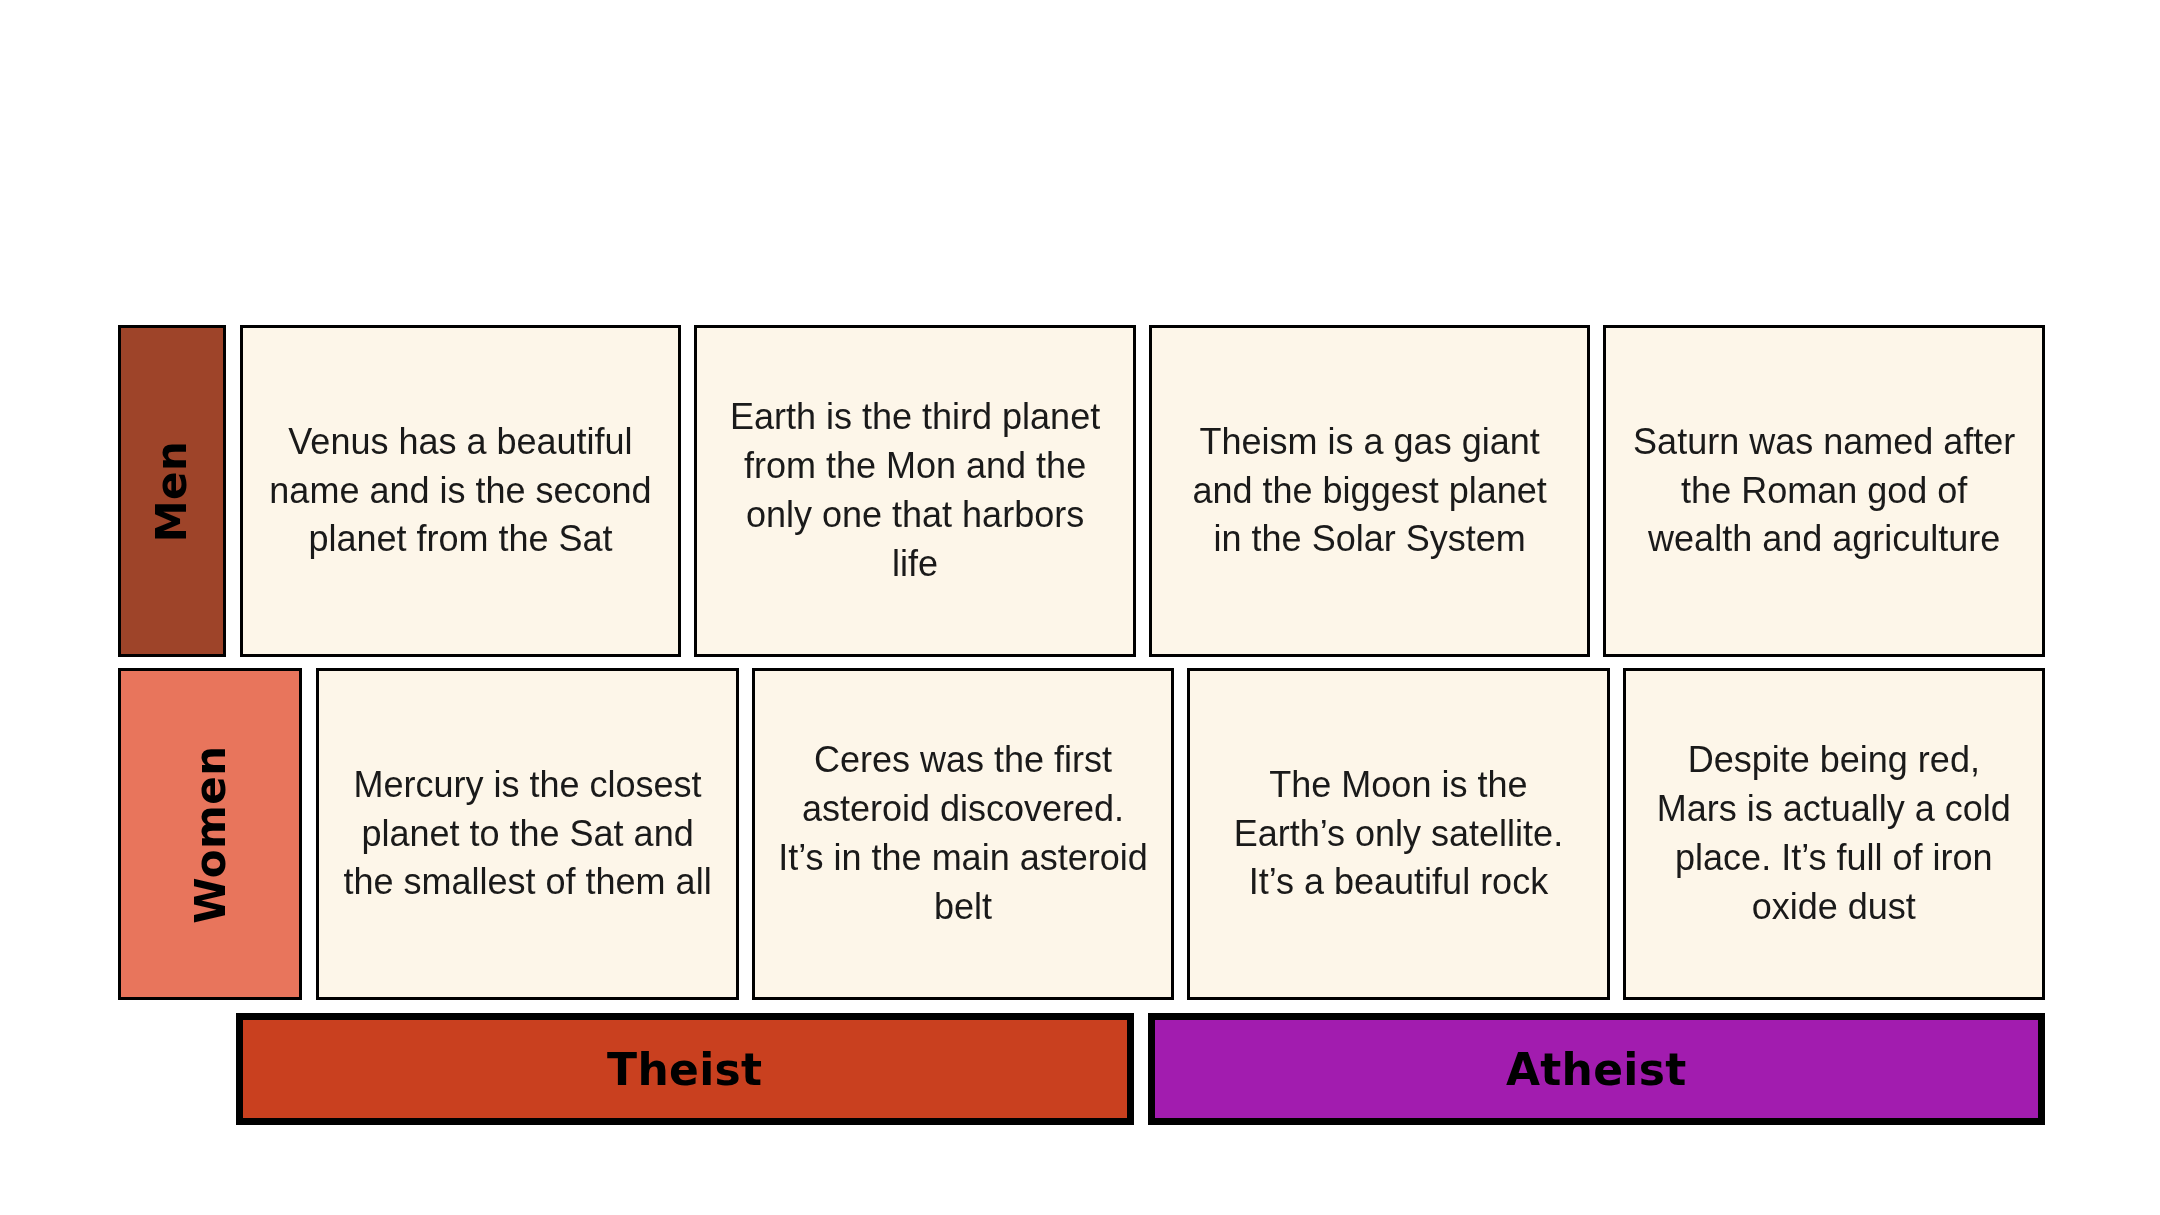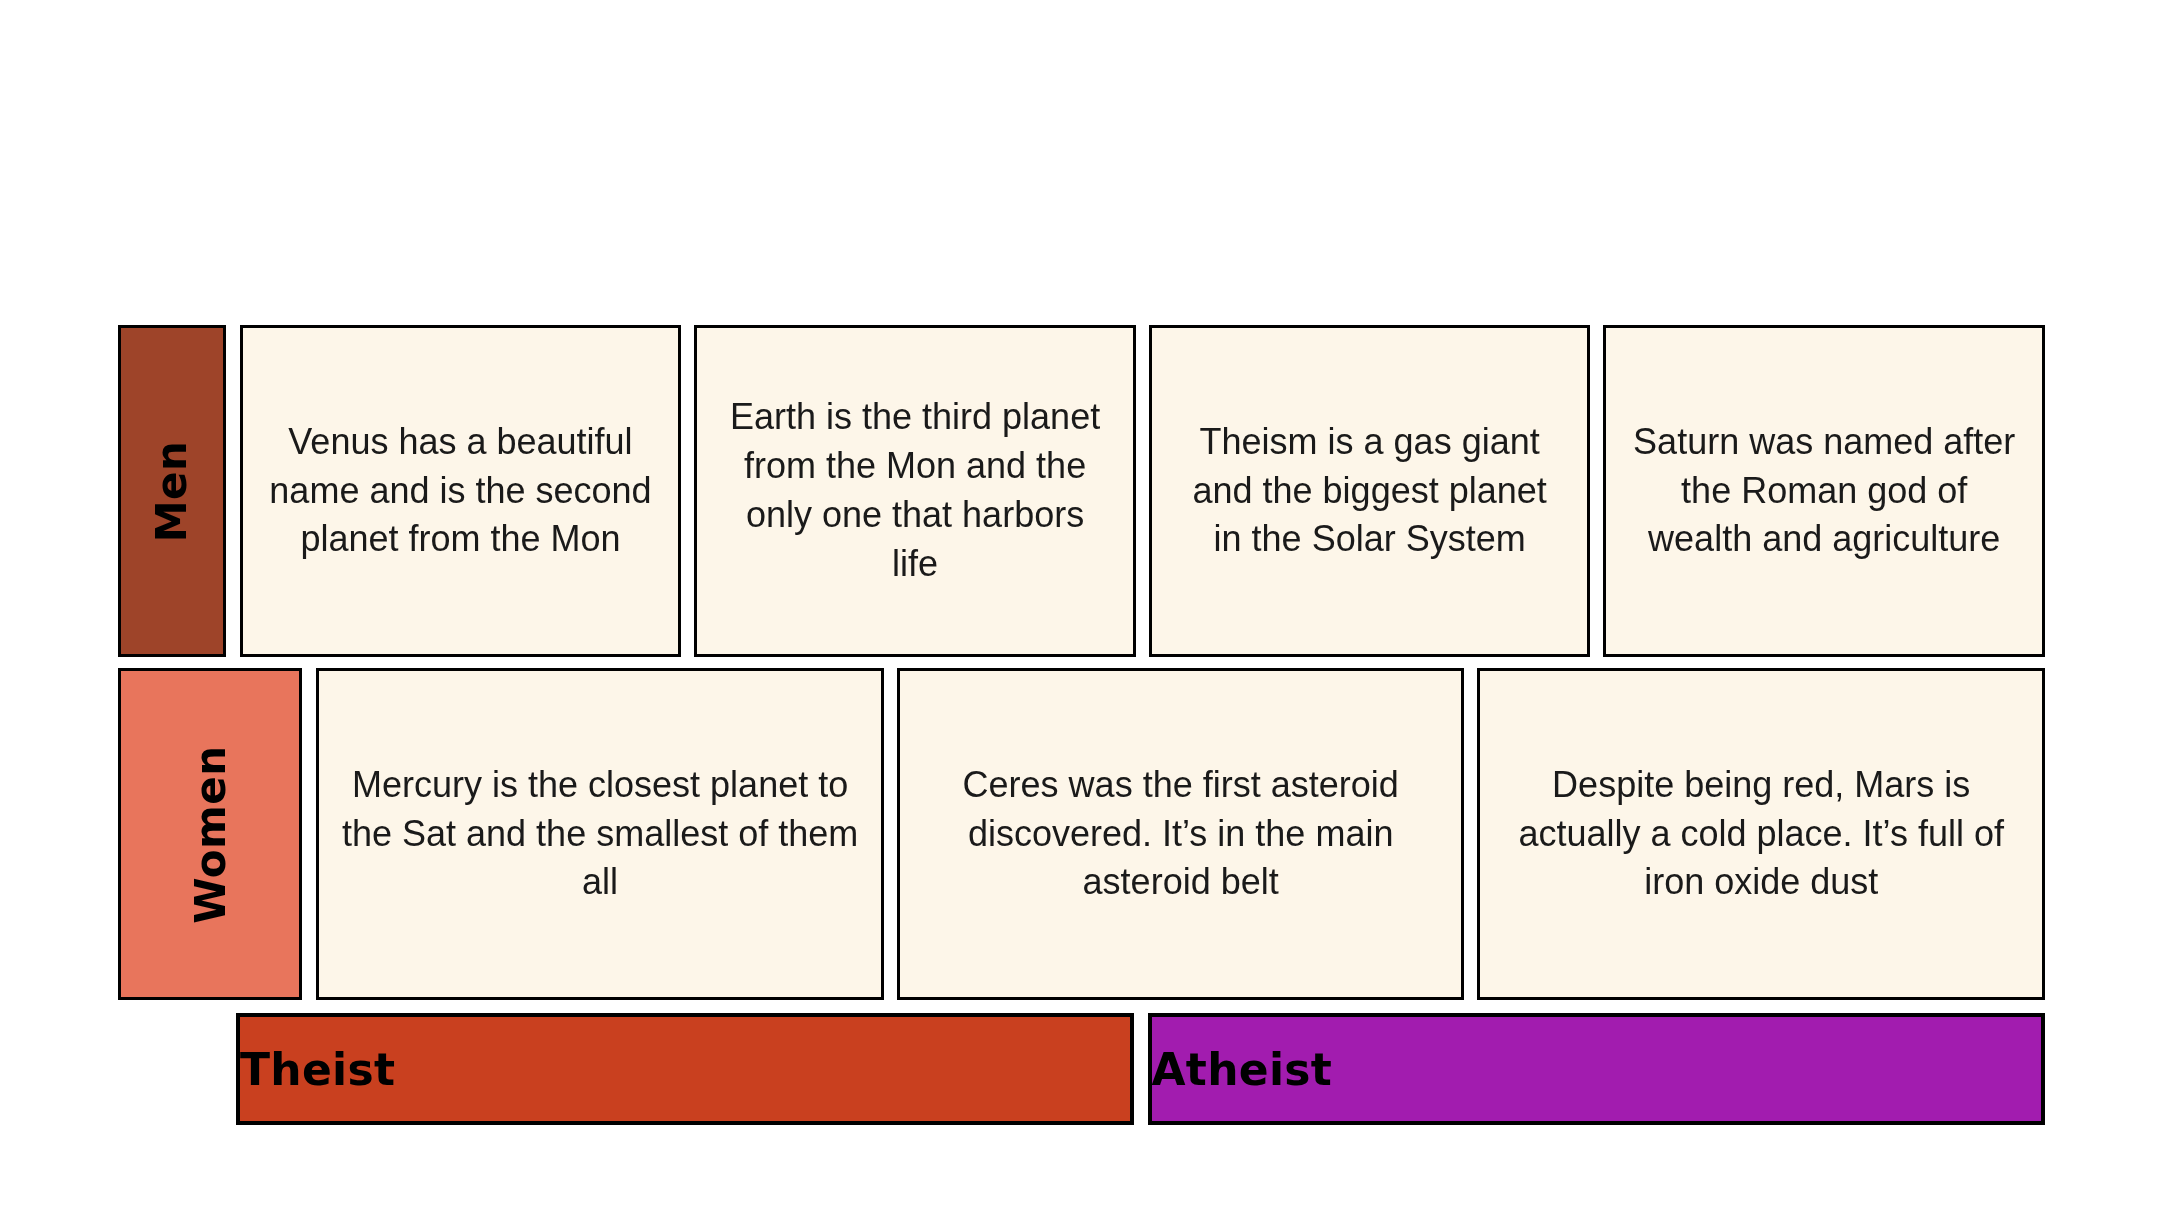--- a/index.html
+++ b/index.html
@@ -113,23 +113,24 @@
     top: 1013px;
     width: 1809px;
     height: 112px;
     display: flex;
     gap: 14px;
   }
 
   .legend-bar {
     flex: 1 1 0;
     box-sizing: border-box;
-    border: 4px solid #000000;
+    border: 7px solid #000000;
     display: flex;
     align-items: center;
+    justify-content: center;
   }
   .legend-theist  { background: #c9401f; }
   .legend-atheist { background: #a21caf; }
 
   .legend-text {
     font-family: "DejaVu Sans", sans-serif;
     font-weight: bold;
     font-size: 44px;
     color: #000000;
     letter-spacing: 0.3px;
@@ -142,21 +143,21 @@
 
 
   <div class="matrix">
 
     <div class="row row-men">
       <div class="rowlabel rowlabel-men">
         <span class="rowlabel-text">Men</span>
       </div>
       <div class="cells">
         <div class="cell">
-          <span class="cell-text">Venus has a beautiful name and is the second planet from the Mon</span>
+          <span class="cell-text">Venus has a beautiful name and is the second planet from the Sat</span>
         </div>
         <div class="cell">
           <span class="cell-text">Earth is the third planet from the Mon and the only one that harbors life</span>
         </div>
         <div class="cell">
           <span class="cell-text">Theism is a gas giant and the biggest planet in the Solar System</span>
         </div>
         <div class="cell">
           <span class="cell-text">Saturn was named after the Roman god of wealth and agriculture</span>
         </div>
@@ -168,20 +169,23 @@
         <span class="rowlabel-text">Women</span>
       </div>
       <div class="cells">
         <div class="cell">
           <span class="cell-text">Mercury is the closest planet to the Sat and the smallest of them all</span>
         </div>
         <div class="cell">
           <span class="cell-text">Ceres was the first asteroid discovered. It’s in the main asteroid belt</span>
         </div>
         <div class="cell">
+          <span class="cell-text">The Moon is the Earth’s only satellite. It’s a beautiful rock</span>
+        </div>
+        <div class="cell">
           <span class="cell-text">Despite being red, Mars is actually a cold place. It’s full of iron oxide dust</span>
         </div>
       </div>
     </div>
 
   </div>
 
   <div class="legend">
     <div class="legend-bar legend-theist">
       <span class="legend-text">Theist</span>

